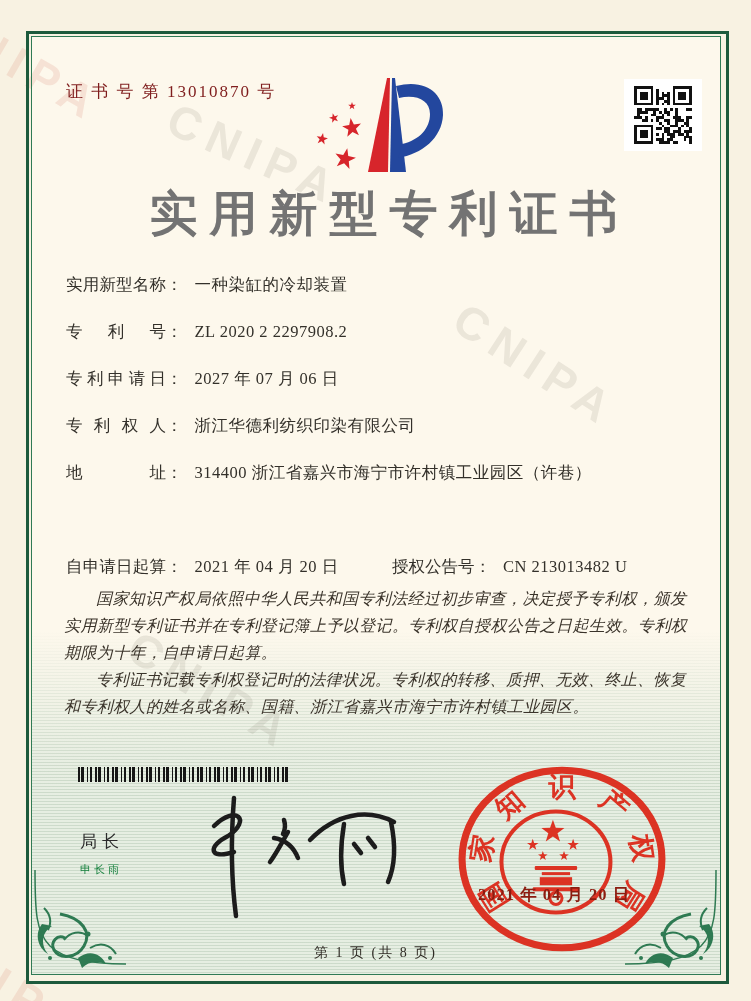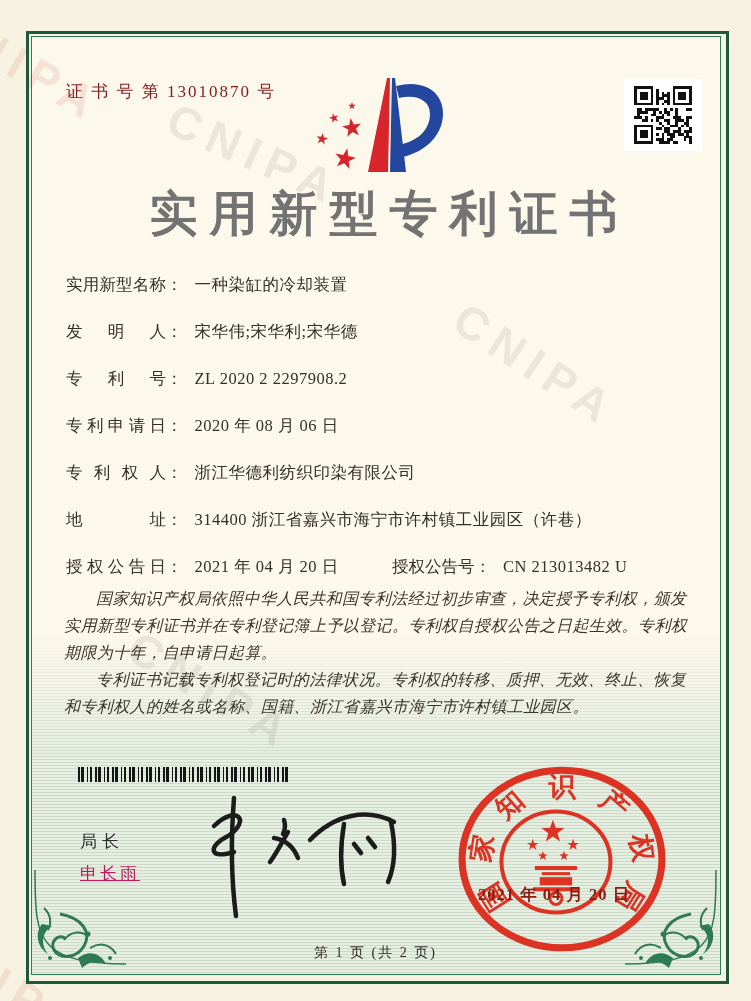--- a/index.html
+++ b/index.html
@@ -77,21 +77,21 @@
   .barcode{
     position:absolute;left:78px;top:767px;width:212px;height:15px;z-index:3;
     background:repeating-linear-gradient(90deg,
       #161616 0 2px, transparent 2px 3px,
       #161616 3px 6px, transparent 6px 9px,
       #161616 9px 10px, transparent 10px 12px,
       #161616 12px 14px, transparent 14px 17px);
   }
   
   .signer-title{position:absolute;left:80px;top:830px;z-index:3;font-family:"Liberation Sans","DejaVu Sans",sans-serif;font-size:17px;letter-spacing:5px;color:#2b2b2b;}
-  .signer-name{position:absolute;left:80px;top:862px;z-index:3;font-family:"Liberation Sans","DejaVu Sans",sans-serif;font-size:17px;letter-spacing:3px;color:#be185d;text-decoration:underline;}
+  .signer-name{position:absolute;left:80px;top:862px;z-index:3;font-family:"Liberation Sans","DejaVu Sans",sans-serif;font-size:11px;letter-spacing:3px;color:#15803d;}
   .signature{position:absolute;left:192px;top:786px;z-index:3;}
   
   .seal{position:absolute;left:455px;top:763px;width:214px;height:192px;z-index:4;opacity:.95;}
   .seal-date{
     position:absolute;left:478px;top:884px;z-index:5;
     font-size:16.5px;font-weight:bold;letter-spacing:1px;color:#8c1c10;white-space:nowrap;
   }
   
   .footer{position:absolute;left:0;right:0;top:944px;z-index:3;text-align:center;font-size:14px;letter-spacing:2px;color:#2f2b25;}
   
@@ -278,39 +278,36 @@
     </svg>
 </div>
 
 <div class="title">实用新型专利证书</div>
 
 <div class="fields">
   <div class="frow">
     <span class="flabel">实用新型名称</span><span class="fcolon">：</span><span class="fvalue">一种染缸的冷却装置</span>
   </div>
   <div class="frow">
-    <span class="flabel">发明人</span><span class="fcolon">：</span><span class="fvalue">宋华伟;宋华利;宋华德</span>
-  </div>
-  <div class="frow">
     <span class="flabel">专利号</span><span class="fcolon">：</span><span class="fvalue">ZL 2020 2 2297908.2</span>
   </div>
   <div class="frow">
-    <span class="flabel">专利申请日</span><span class="fcolon">：</span><span class="fvalue">2020 年 08 月 06 日</span>
+    <span class="flabel">专利申请日</span><span class="fcolon">：</span><span class="fvalue">2027 年 07 月 06 日</span>
   </div>
   <div class="frow">
     <span class="flabel">专利权人</span><span class="fcolon">：</span><span class="fvalue">浙江华德利纺织印染有限公司</span>
   </div>
   <div class="frow">
     <span class="flabel">地址</span><span class="fcolon">：</span><span class="fvalue">314400 浙江省嘉兴市海宁市许村镇工业园区（许巷）</span>
   </div>
 </div>
 
 <div class="grant">
   <span>
-    <span class="flabel">授权公告日</span><span class="fcolon">：</span><span class="fvalue">2021 年 04 月 20 日</span>
+    <span class="flabel">自申请日起算</span><span class="fcolon">：</span><span class="fvalue">2021 年 04 月 20 日</span>
   </span>
   <span class="pair2">
     <span>授权公告号</span><span class="fcolon">：</span><span class="fvalue">CN 213013482 U</span>
   </span>
 </div>
 
 <div class="body-text">
   <p>国家知识产权局依照中华人民共和国专利法经过初步审查，决定授予专利权，颁发实用新型专利证书并在专利登记簿上予以登记。专利权自授权公告之日起生效。专利权期限为十年，自申请日起算。</p>
   <p>专利证书记载专利权登记时的法律状况。专利权的转移、质押、无效、终止、恢复和专利权人的姓名或名称、国籍、浙江省嘉兴市海宁市许村镇工业园区。</p>
 </div>
@@ -365,21 +362,21 @@
       </g>
     <rect x="-21" y="4" width="42" height="4" rx="1"></rect>
     <rect x="-14" y="10" width="28" height="3"></rect>
     <rect x="-16" y="15" width="32" height="8"></rect>
     <rect x="-23" y="25" width="46" height="4" rx="1"></rect>
     <circle cx="0" cy="36" r="6" fill="none" stroke="#dc2a1a" stroke-width="3"></circle>
   </g>
 </svg>
 <div class="seal-date">2021 年 04 月 20 日</div>
 
-<div class="footer">第 1 页 (共 2 页)</div>
+<div class="footer">第 1 页 (共 8 页)</div>
 
 <svg class="flourish left" viewBox="0 0 96 108">
   <g stroke="#2e7a52" fill="none">
     <path d="M5,0 C5,42 6,62 20,76 C34,89 58,94 96,94" stroke-width="1.5"></path>
     <path d="M30,44 C52,48 62,62 54,76 C47,88 30,90 24,80 C20,72 27,64 35,68" stroke-width="3"></path>
     <path d="M14,38 C20,44 22,52 18,60" stroke-width="2"></path>
     <path d="M34,70 C40,62 50,60 58,66" stroke-width="2"></path>
     <path d="M60,78 C70,72 80,74 86,84" stroke-width="2"></path>
   </g>
   <g fill="#2e7a52">

